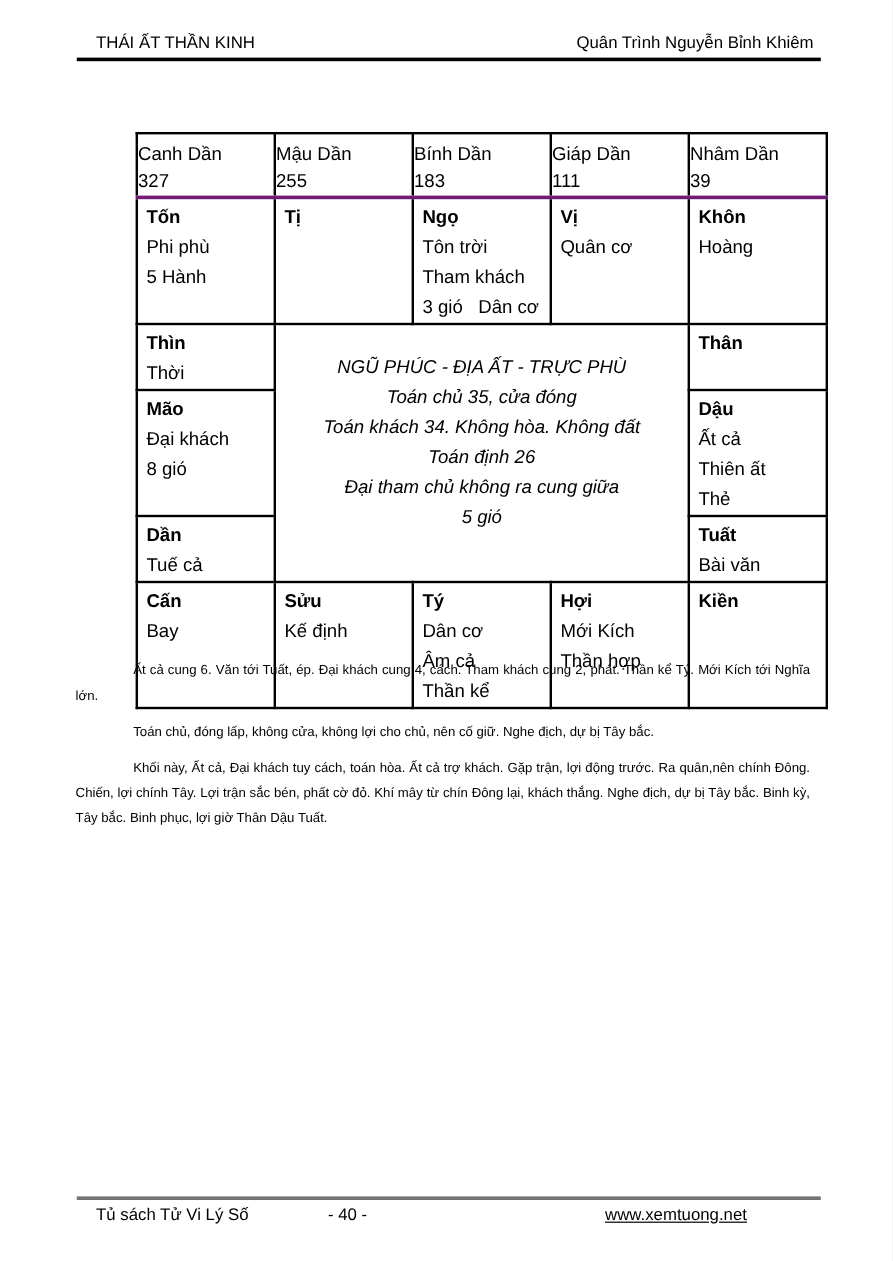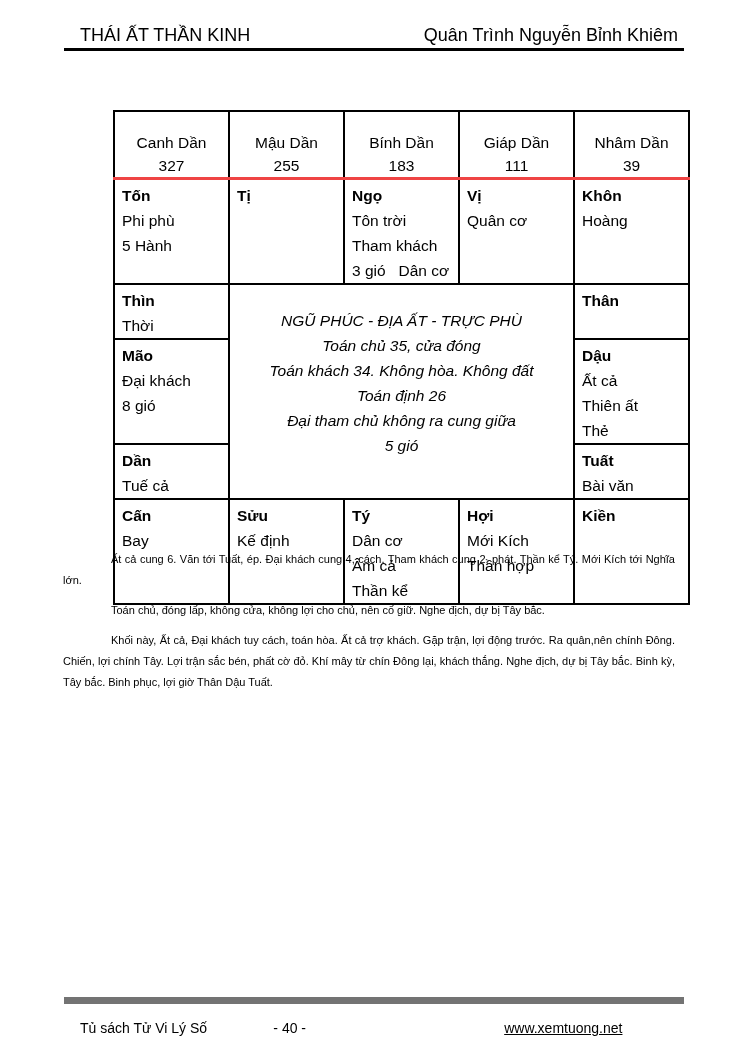--- a/index.html
+++ b/index.html
@@ -7,33 +7,33 @@
   .page {
     position:relative; width:744px; height:1051px; margin:0 auto;
     background:#ffffff; color:#000;
     font-family:"Liberation Sans","DejaVu Sans",sans-serif;
   }
   
   .page-header {
     position:absolute; top:27px; left:64px; width:620px;
     display:flex; justify-content:space-between; align-items:flex-end;
     border-bottom:3px solid #000; padding:0 6px 5px 16px;
-    font-size:18px; line-height:16px;
+    font-size:14px; line-height:16px;
   }
   
   .chart-table {
     position:absolute; top:110px; left:113px; width:575px;
     border-collapse:collapse; table-layout:fixed;
   }
   .chart-table td {
     border:2px solid #000; vertical-align:top;
     font-size:15.5px; padding:3px 0 0 7px;
   }
   .chart-table tr.r1 td {
-    border-bottom:3px solid #ef4444; text-align:center; padding:19px 0 0 0;
+    border-bottom:3px solid #701a75; text-align:left; padding:5px 0 0 0;
   }
   .chart-table tr.r1 { height:50px; }
   .chart-table tr.r2 { height:98px; }
   .chart-table tr.r3 { height:52px; }
   .chart-table tr.r4 { height:98px; }
   .chart-table tr.r5 { height:50px; }
   .chart-table tr.r6 { height:101px; }
   .hdr-line { line-height:23px; white-space:pre-wrap; }
   .cell-title { font-weight:bold; line-height:25px; white-space:pre-wrap; }
   .cell-line  { line-height:25px; white-space:pre-wrap; }
@@ -43,21 +43,21 @@
   .center-line { line-height:25px; white-space:pre-wrap; }
   
   .body-text {
     position:absolute; top:549px; left:63px; width:612px;
     font-size:11px; line-height:21px; text-align:justify;
   }
   .body-text p { margin:0 0 9px 0; text-indent:48px; }
   
   .page-footer {
     position:absolute; top:997px; left:64px; width:620px;
-    border-top:7px solid #737373; display:flex; padding-top:16px;
+    border-top:3px solid #737373; display:flex; padding-top:4px;
     font-size:14px; line-height:17px;
   }
   .footer-left   { flex:1; padding-left:16px; }
   .footer-center { flex:1; text-align:left; }
   .footer-right  { flex:1; text-align:center; padding-right:24px; }
   .footer-link   { text-decoration:underline; color:#000; cursor:pointer; }
 </style>
 </head>
 <body>
 

